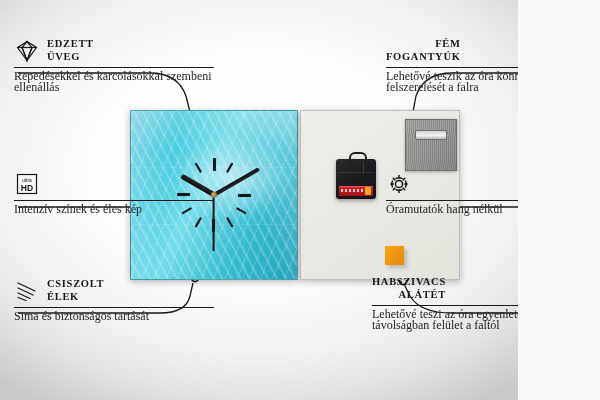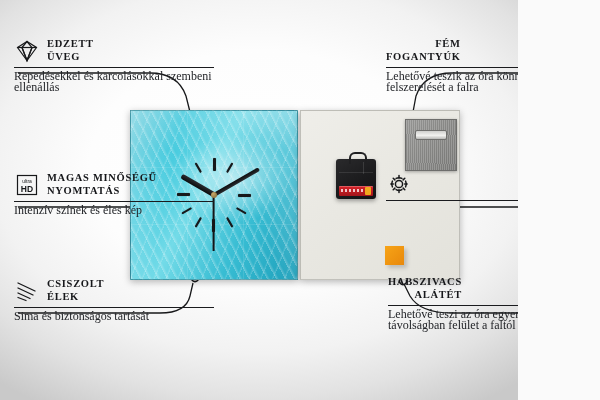--- a/index.html
+++ b/index.html
@@ -116,21 +116,21 @@
   .callout.right .desc{text-align:left;}
 
   .ico{width:26px;height:24px;flex:0 0 26px;display:block;}
   .ico svg{display:block;}
 
   #c1{left:14px;top:38px;}
   #c2{left:14px;top:172px;}
   #c3{left:14px;top:278px;}
   #c4{left:386px;top:38px;}
   #c5{left:386px;top:172px;}
-  #c6{left:388px;top:276px;}
+  #c6{left:372px;top:276px;}
 
   #lines{position:absolute;left:0;top:0;width:600px;height:400px;pointer-events:none;}
 </style>
 </head>
 <body>
 
 <div id="stage">
 
   <svg id="lines" viewBox="0 0 600 400">
     <g fill="none" stroke="#17181a" stroke-width="1.3">
@@ -240,23 +240,20 @@
 
   <div class="callout left" id="c2">
     <div class="head">
       <span class="ico">
         <svg width="26" height="24" viewBox="0 0 26 24">
           <rect x="3.5" y="2.5" width="19" height="19" fill="none" stroke="#17181a" stroke-width="1.2"></rect>
           <text x="13" y="10" font-family="Liberation Sans, sans-serif" font-size="5" text-anchor="middle" fill="#17181a">ultra</text>
           <text x="13" y="18.5" font-family="Liberation Sans, sans-serif" font-size="8.5" font-weight="bold" text-anchor="middle" fill="#17181a">HD</text>
         </svg>
       </span>
-      <span class="title">
-        <span>MAGAS MINŐSÉGŰ</span><br><span>NYOMTATÁS</span>
-      </span>
     </div>
     <div class="rule"></div>
     <div class="desc">Intenzív színek és éles kép</div>
   </div>
 
   <div class="callout left" id="c3">
     <div class="head">
       <span class="ico">
         <svg width="26" height="24" viewBox="0 0 26 24">
             <g stroke="#17181a" stroke-width="1.3" fill="none" stroke-linecap="round">
@@ -303,20 +300,21 @@
           <circle cx="13" cy="12" r="3.6"></circle>
           <path d="M13,3.5 v2.4 M13,18.1 v2.4 M4.9,12 h2.4 M18.7,12 h2.4
                    M7.2,6.2 l1.7,1.7 M17.1,16.1 l1.7,1.7 M18.8,6.2 l-1.7,1.7 M8.9,16.1 l-1.7,1.7"></path>
           <path d="M10.1,6.4 a6.2,6.2 0 0 1 5.8,0 M19.6,9.1 a6.2,6.2 0 0 1 0,5.8
                    M15.9,17.6 a6.2,6.2 0 0 1 -5.8,0 M6.4,14.9 a6.2,6.2 0 0 1 0,-5.8"></path>
         </g>
           </svg>
       </span>
     </div>
     <div class="rule"></div>
+    <div class="desc">Óramutatók hang nélkül</div>
   </div>
 
   <div class="callout right" id="c6">
     <div class="head">
       <span class="title">
         <span>HABSZIVACS</span><br><span>ALÁTÉT</span>
       </span>
       <span class="ico">
         <svg width="26" height="24" viewBox="0 0 26 24">
             <g fill="none" stroke="#17181a" stroke-width="1.3" stroke-linejoin="round">

